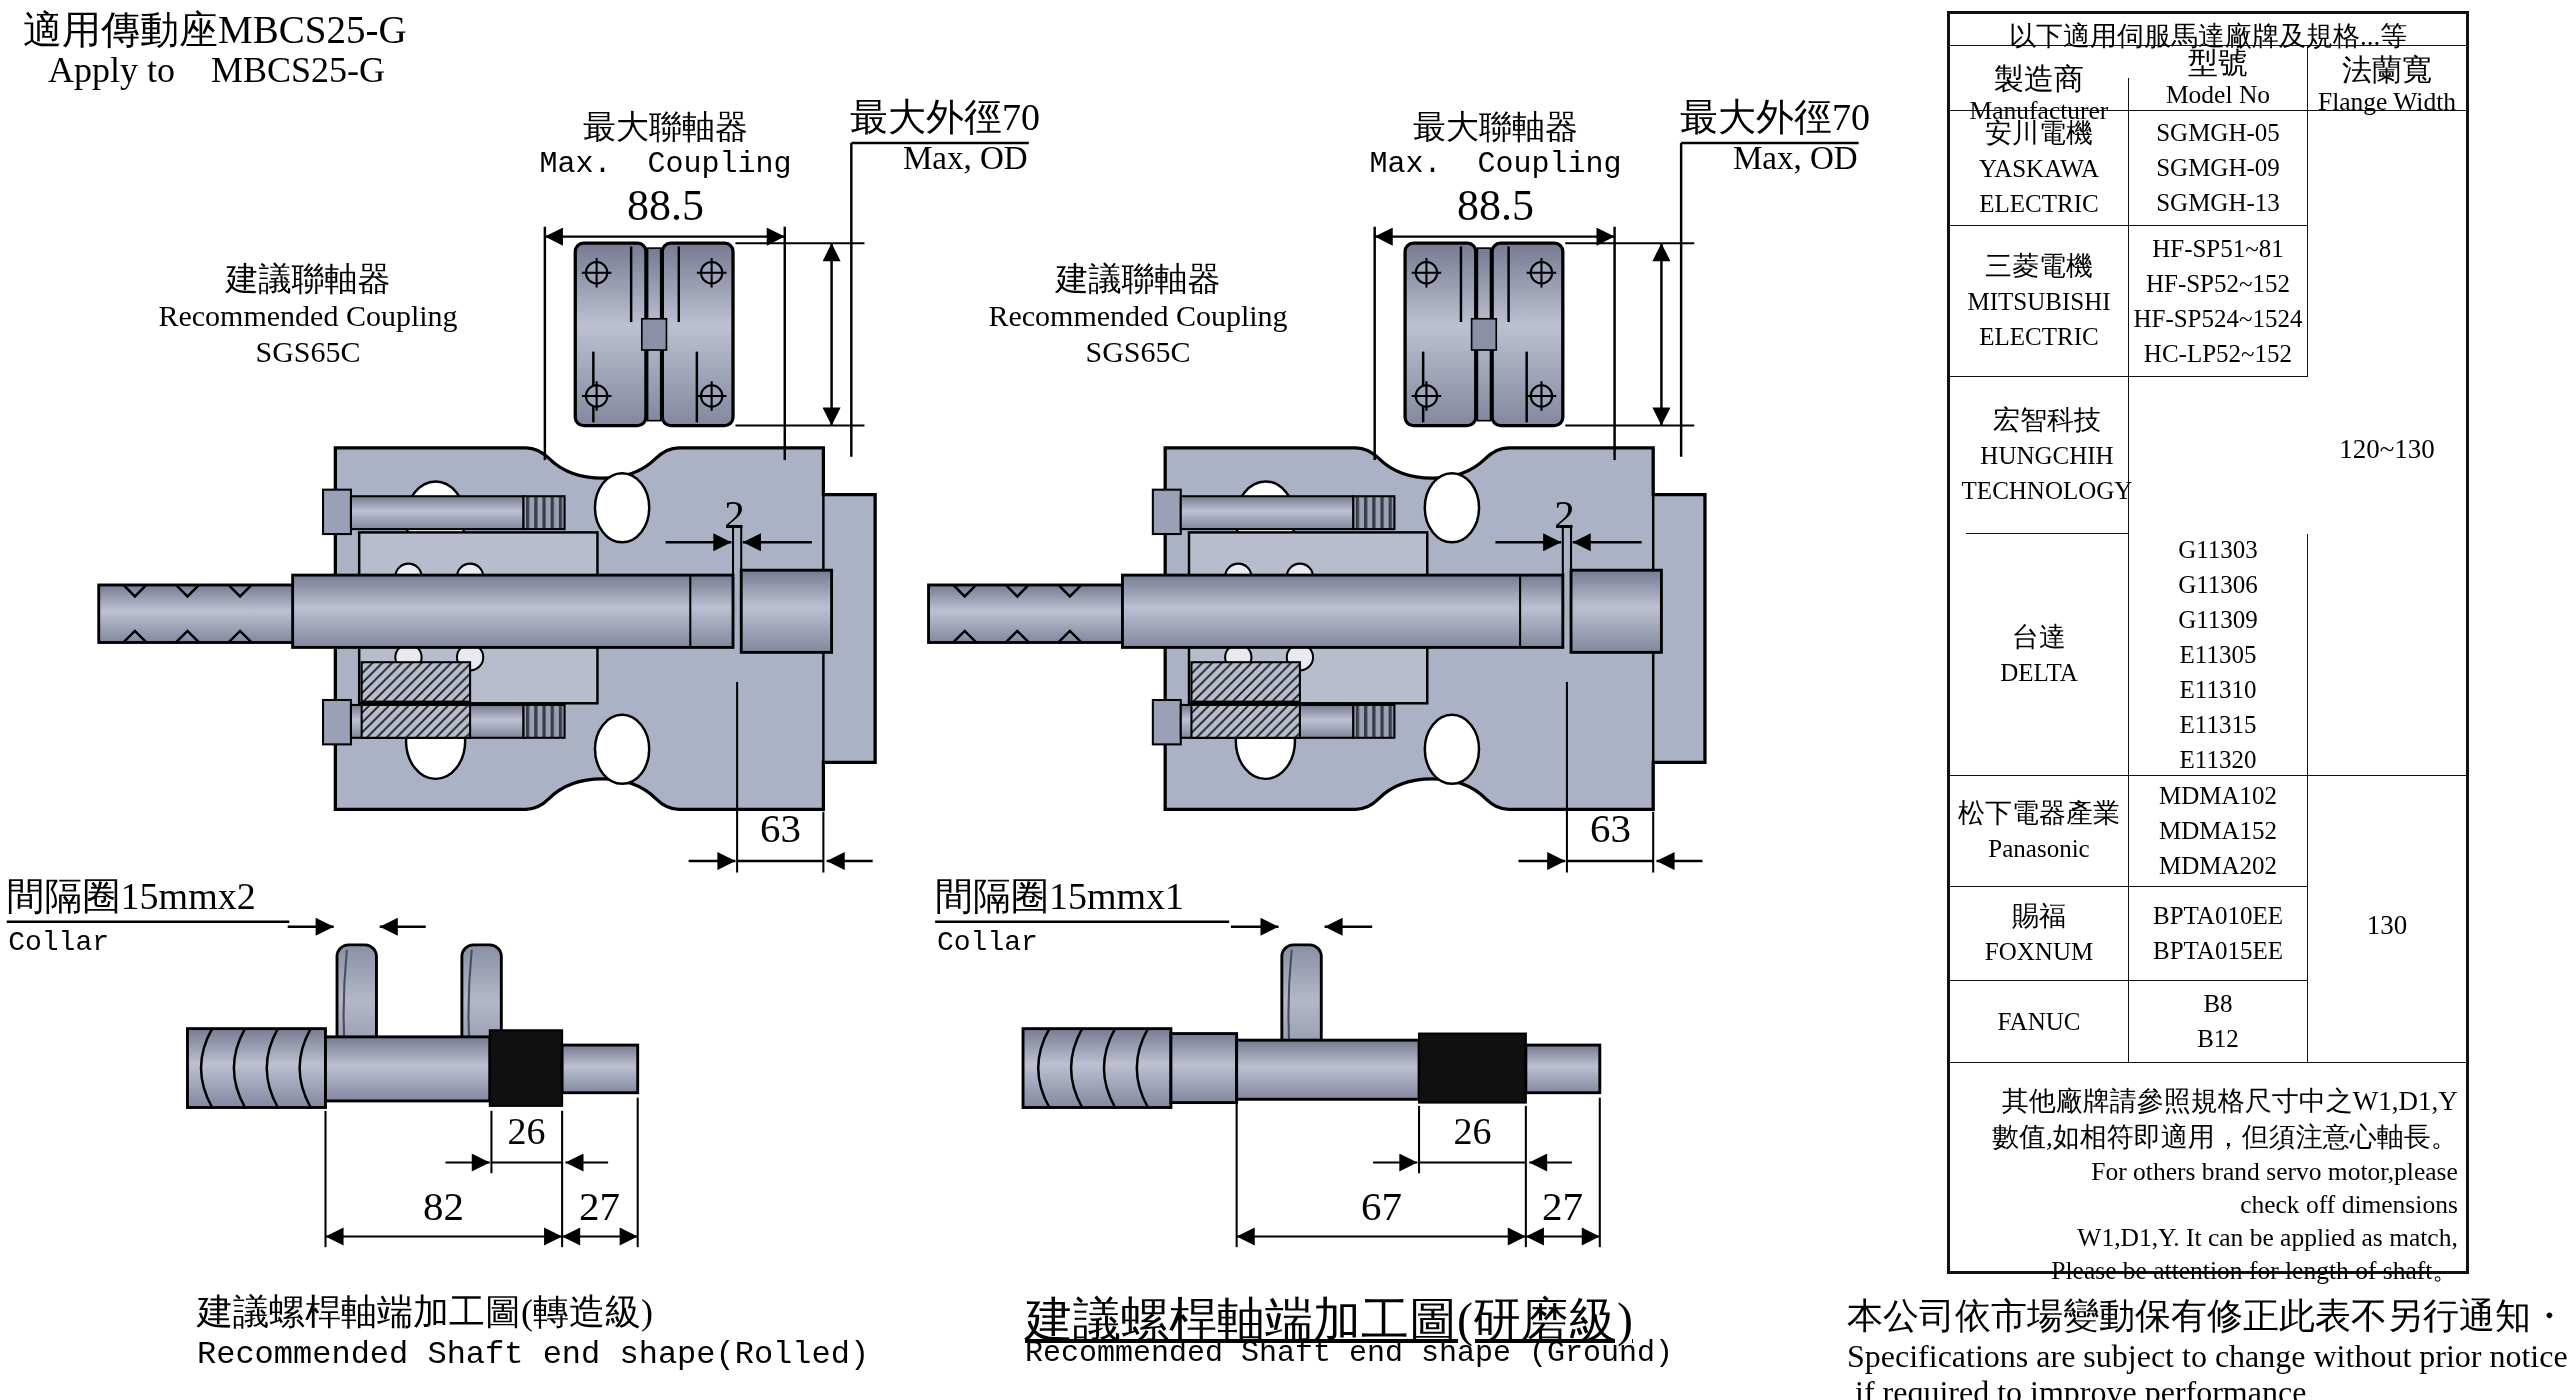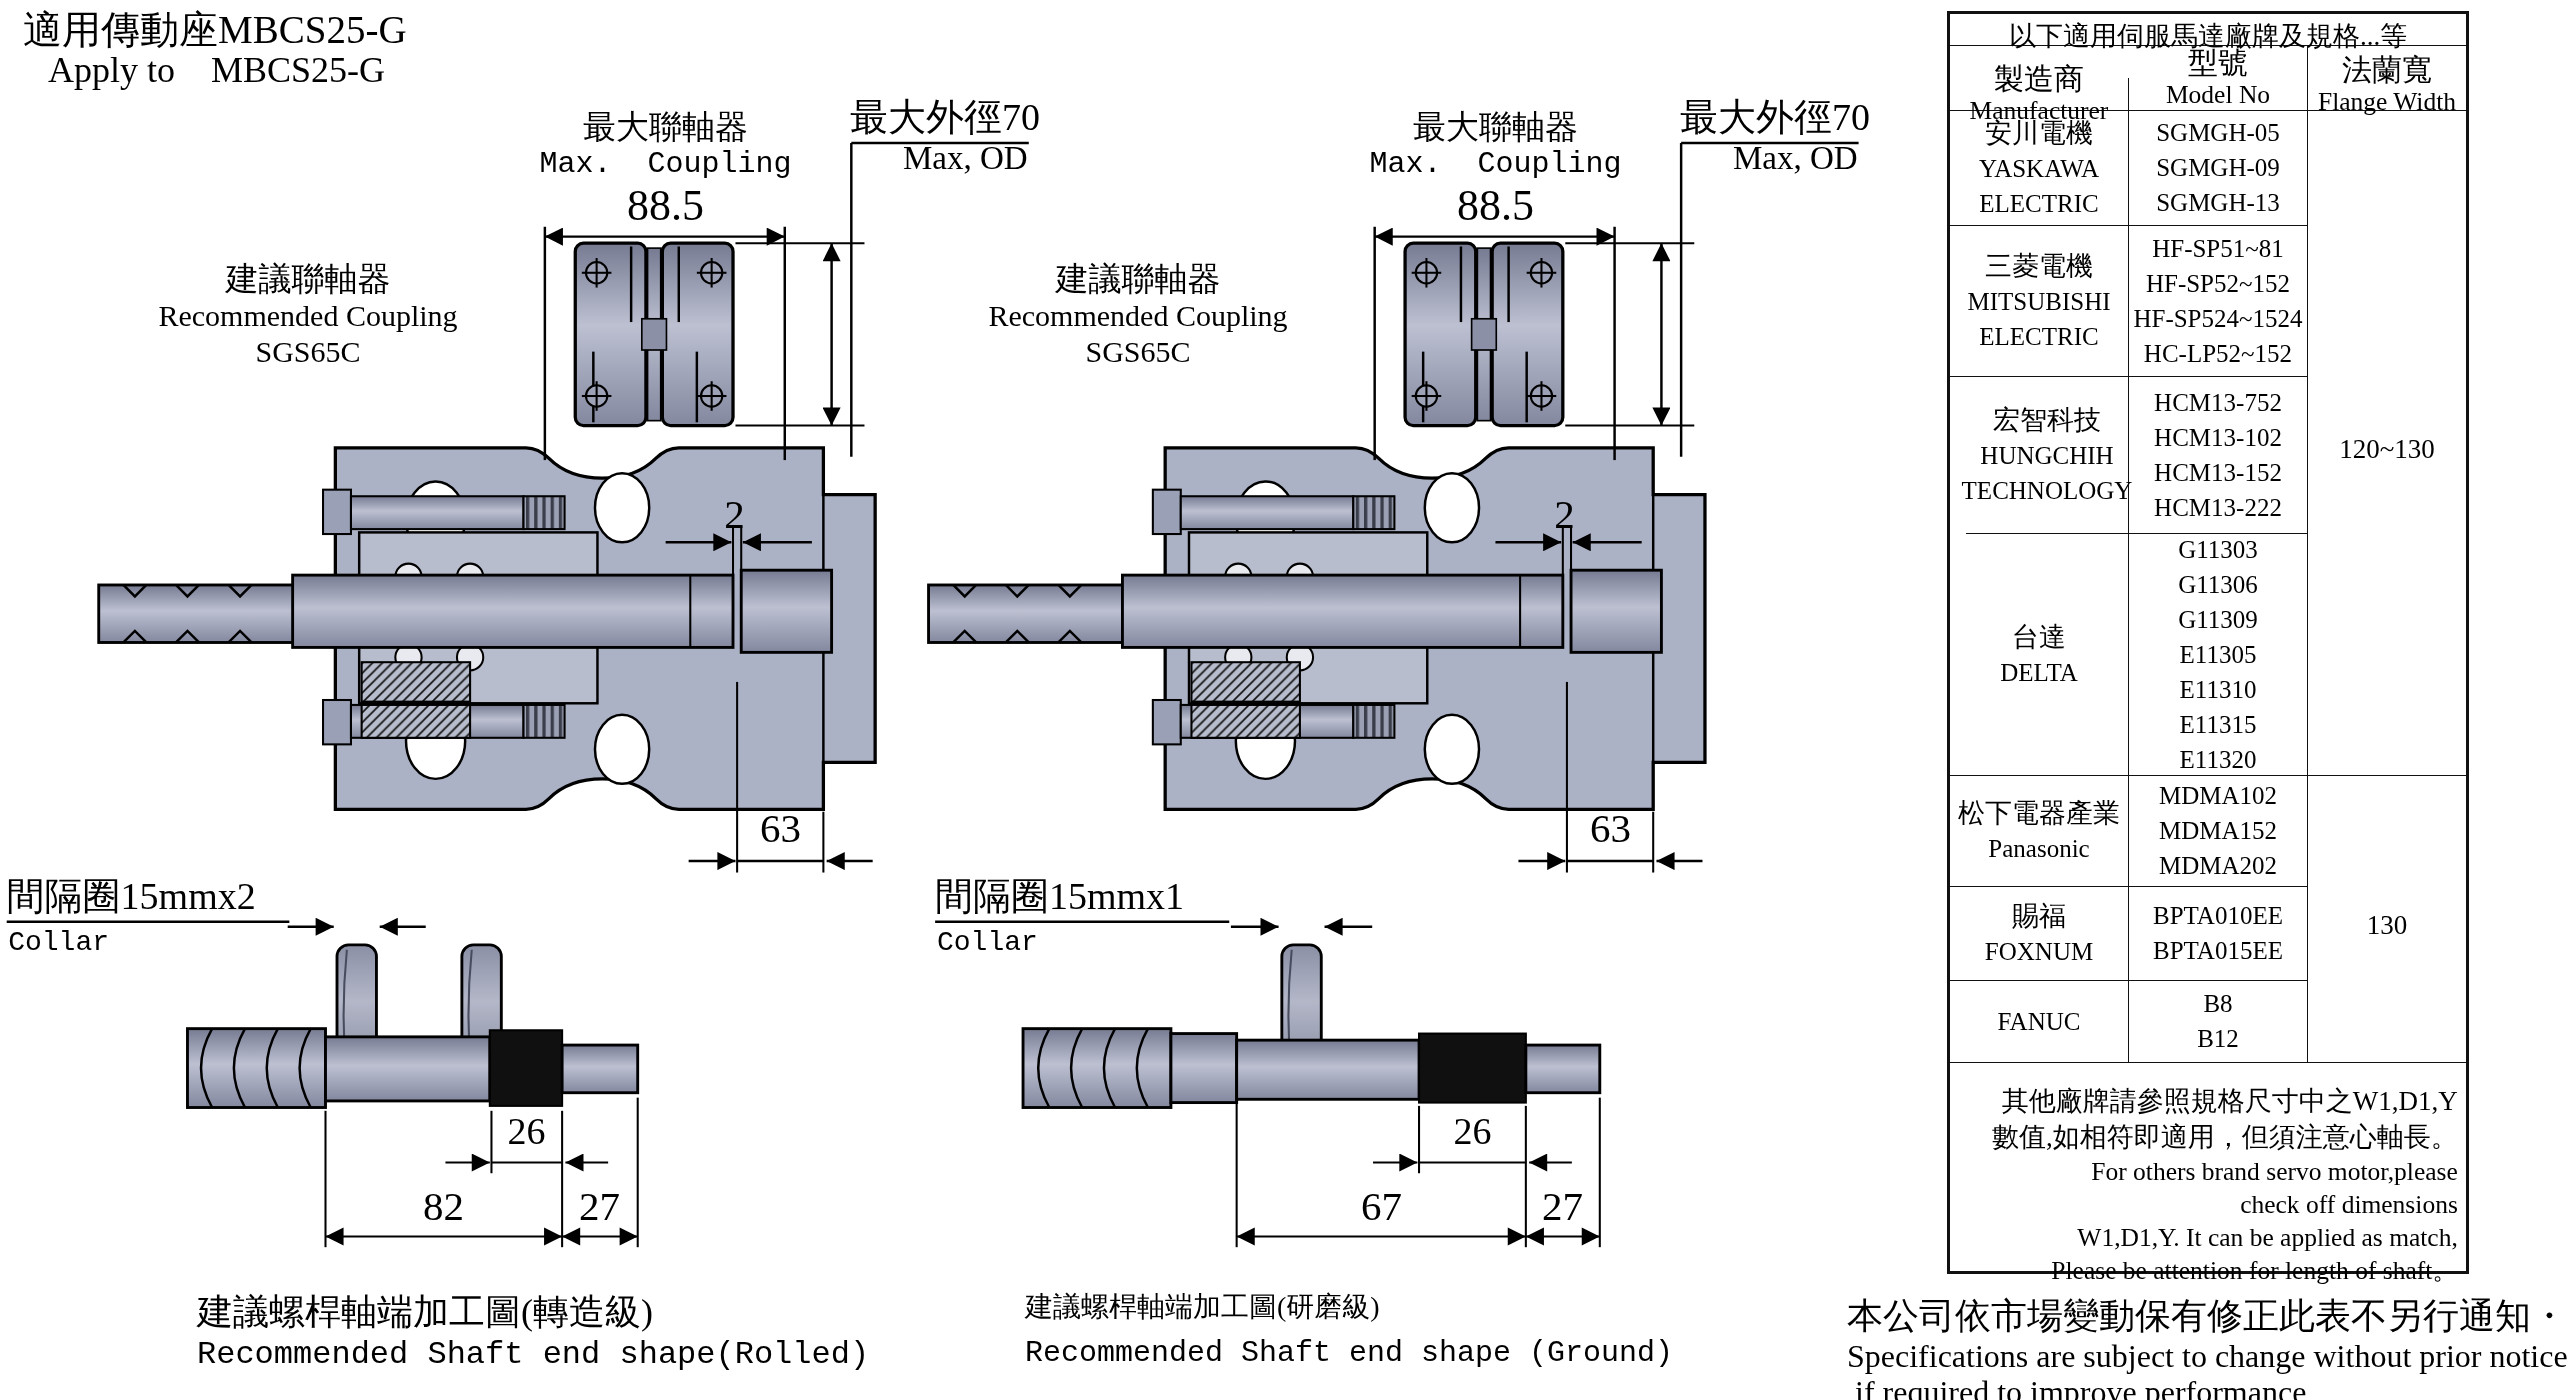--- a/index.html
+++ b/index.html
@@ -255,21 +255,21 @@
   <div class="ser" style="font-size:38px;line-height:44px;">最大外徑70</div>
   <div class="ser" style="font-size:33px;line-height:39px;margin-left:53px;">Max, OD</div>
 </div>
 <div class="abs ctr dimnum ser" style="left:1538px;top:490px;width:53px;">2</div>
 <div class="abs ctr dimnum ser" style="left:1553px;top:804px;width:115px;">63</div>
 <div class="abs ser" style="left:935px;top:871px;font-size:38px;">間隔圈15mmx1</div>
 <div class="abs mono" style="left:937px;top:927px;font-size:28px;">Collar</div>
 <div class="abs ctr ser" style="left:1423px;top:1109px;width:99px;font-size:38px;">26</div>
 <div class="abs ctr ser" style="left:1316px;top:1182px;width:131px;font-size:41px;">67</div>
 <div class="abs ctr ser" style="left:1505px;top:1182px;width:115px;font-size:41px;">27</div>
-<div class="abs ser" style="left:1025px;top:1288px;font-size:28px;">建議螺桿軸端加工圖(研磨級)</div>
+<div class="abs ser" style="left:1025px;top:1288px;font-size:48px;text-decoration:underline;">建議螺桿軸端加工圖(研磨級)</div>
 <div class="abs mono" style="left:1025px;top:1336px;font-size:30px;">Recommended Shaft end shape (Ground)</div>
 
 <div class="spec-table">
   <div class="tc t-title noR" style="grid-row:1;">
     <span>以下適用伺服馬達廠牌及規格...等</span>
   </div>
 
   <div class="tc" style="grid-row:2;grid-column:1;margin-top:32px;">
     <div class="hdr-zh">製造商</div>
     <div class="hdr-en">Manufacturer</div>
@@ -303,26 +303,20 @@
     <div class="mdl">HF-SP51~81</div>
     <div class="mdl">HF-SP52~152</div>
     <div class="mdl">HF-SP524~1524</div>
     <div class="mdl">HC-LP52~152</div>
   </div>
 
   <div class="tc" style="grid-row:5;grid-column:1;margin-left:16px;">
     <div class="mfr-zh">宏智科技</div>
     <div class="mfr-en">HUNGCHIH</div>
     <div class="mfr-en">TECHNOLOGY</div>
-  </div>
-  <div class="tc" style="grid-row:5;grid-column:2;">
-    <div class="mdl">HCM13-752</div>
-    <div class="mdl">HCM13-102</div>
-    <div class="mdl">HCM13-152</div>
-    <div class="mdl">HCM13-222</div>
   </div>
 
   <div class="tc" style="grid-row:6;grid-column:1;">
     <div class="mfr-zh">台達</div>
     <div class="mfr-en">DELTA</div>
   </div>
   <div class="tc" style="grid-row:6;grid-column:2;">
     <div class="mdl">G11303</div>
     <div class="mdl">G11306</div>
     <div class="mdl">G11309</div>

